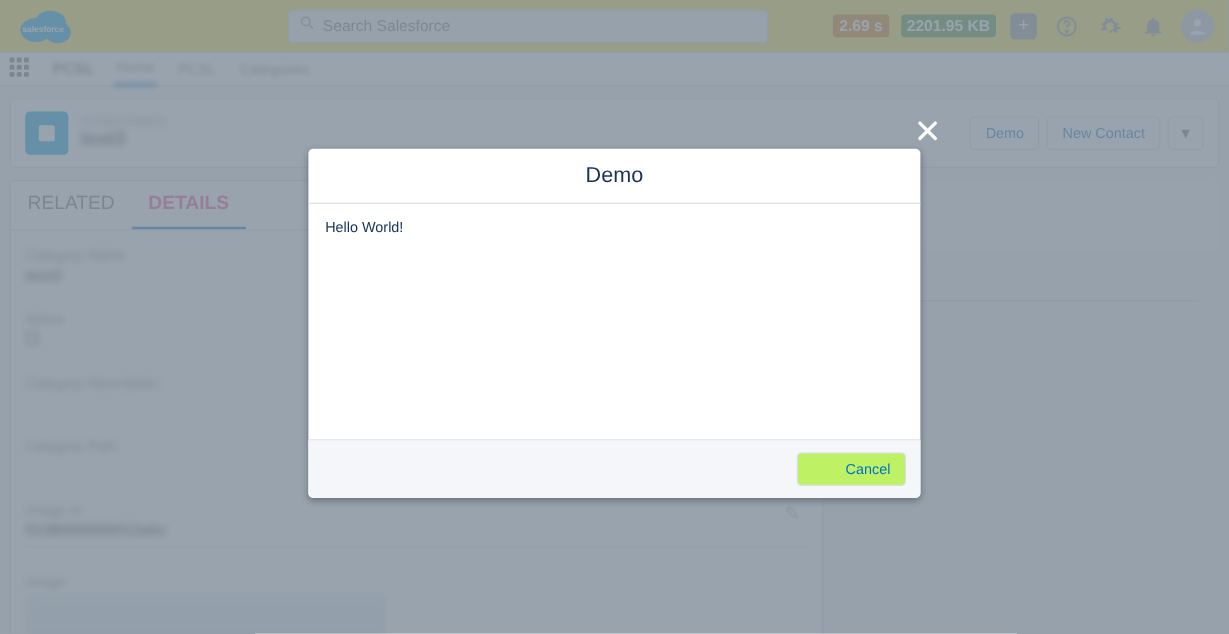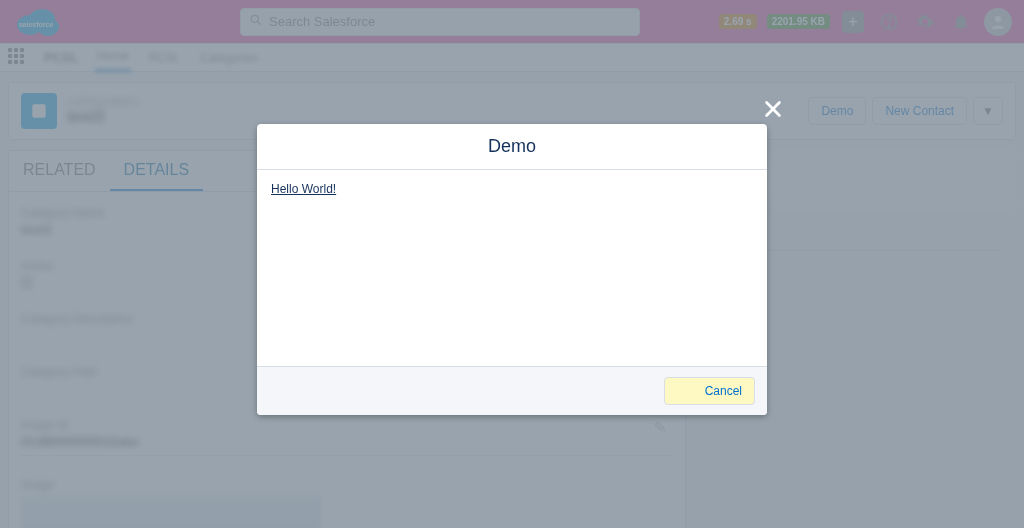--- a/index.html
+++ b/index.html
@@ -1,21 +1,21 @@
 <!DOCTYPE html>
 <html><head>
 <meta charset="utf-8">
 <style>
   * { box-sizing: border-box; margin: 0; padding: 0; font-family: "Salesforce Sans", Arial, sans-serif; }
   html, body { width: 1024px; height: 528px; overflow: hidden; background: #f4f6f9; }
 
   
   .global-header {
     height: 44px;
-    background: #ec4899;
+    background: #fde047;
     border-bottom: 1px solid #d8dde6;
     display: flex;
     align-items: center;
     padding: 0 12px;
     gap: 10px;
   }
   .logo {
     width: 48px; height: 34px; position: relative;
   }
   .logo svg { display:block; }
@@ -30,21 +30,21 @@
     align-items: center;
     padding: 0 8px;
     color: #706e6b;
   }
   .search-wrap input {
     border: none; outline: none; background: transparent; flex: 1;
     font-size: 13px; color: #706e6b; margin-left: 6px;
   }
   .header-spacer { flex: 1; }
   .perf-badge {
-    font-size: 10px; font-weight: 600; padding: 2px 5px; border-radius: 3px;
+    font-size: 13px; font-weight: 600; padding: 2px 5px; border-radius: 3px;
     color: #fff;
   }
   .perf-time { background: #dd7a01; }
   .perf-size { background: #4a8b2c; text-align: right; }
   .hdr-icon {
     width: 26px; height: 26px; display:flex; align-items:center; justify-content:center;
     color: #919191; cursor: pointer;
   }
   .hdr-icon svg { width: 20px; height:20px; }
   .plus-box {
@@ -85,21 +85,21 @@
     background:#fff; border:1px solid #d8dde6; border-radius:4px;
     color:#0070d2; font-size:12px; padding:6px 12px; cursor:pointer;
   }
   .slds-btn.icon { padding:6px 8px; color:#706e6b; }
 
   
   .record-body { display:flex; gap:12px; margin: 10px 8px; }
   .col-left { flex:1; background:#fff; border:1px solid #d8dde6; border-radius:4px; padding:0; }
   .tabs { display:flex; border-bottom:1px solid #d8dde6; }
   .tab { padding:10px 14px; font-size:16px; color:#706e6b; border-bottom:2px solid transparent; cursor:pointer;}
-  .tab.active { color:#0369a1; font-weight:400; border-bottom-color:#0070d2; }
+  .tab.active { color:#ec4899; font-weight:700; border-bottom-color:#0070d2; }
   .detail-body { padding: 14px 12px; }
   .field { margin-bottom: 22px; }
   .field-label { font-size:12px; color:#3e3e3c; filter: blur(3px); opacity:.7; }
   .field-value { font-size:13px; font-weight:700; color:#080707; filter: blur(3px); opacity:.7; margin-top:2px;}
   .field-row { border-bottom:1px solid #ecebea; padding-bottom:6px; display:flex; }
   .field-row .field-content { flex:1; }
   .edit-pencil { color:#706e6b; opacity:.4; margin-right:6px; }
 
   .img-preview { width:300px; height:70px; background: linear-gradient(180deg,#e9eef2,#d8dfe6); border:1px solid #d8dde6; filter: blur(2px); margin-top:4px;}
   
@@ -114,27 +114,27 @@
   .modal {
     position:fixed; width:510px; left:50%; top:124px; transform:translateX(-50%);
     background:#fff; border-radius:4px; box-shadow: 0 2px 6px rgba(0,0,0,.3);
     display:flex; flex-direction:column;
   }
   .modal-header {
     padding: 12px 14px; text-align:center; border-bottom:1px solid #d8dde6;
     color:#16325c; font-size:18px;
   }
   .modal-content {
-    padding: 12px 14px; min-height: 196px; font-size:12px; color:#16325c;text-decoration:underline;
+    padding: 12px 14px; min-height: 196px; font-size:12px; color:#16325c;
   }
   .modal-footer {
     border-top:1px solid #d8dde6; background:#f4f6f9; padding:10px 12px; text-align:right;
     border-radius:0 0 4px 4px;
   }
-  .modal-footer .slds-btn { background:#fef9c3;padding-left:40px; }
+  .modal-footer .slds-btn { background:#bef264;padding-left:40px; }
   .modal-close {
     position:fixed; width:26px; height:26px; top:96px; left:50%; transform:translateX(248px);
     color:#fff; cursor:pointer; display:flex; align-items:center; justify-content:center;
   }
   .modal-close svg { width:22px; height:22px; }
 </style>
 </head>
 <body>
 
 <div class="global-header">

